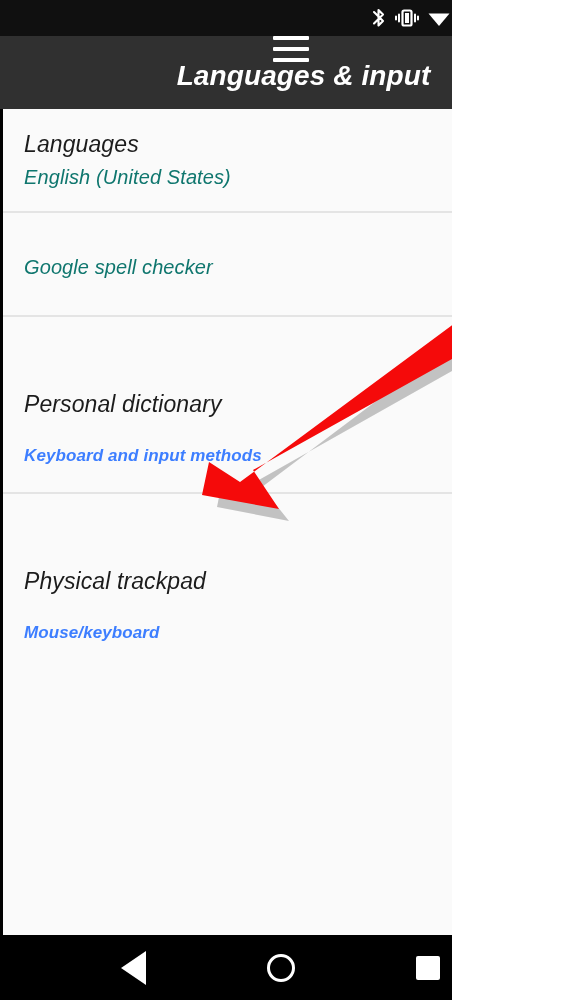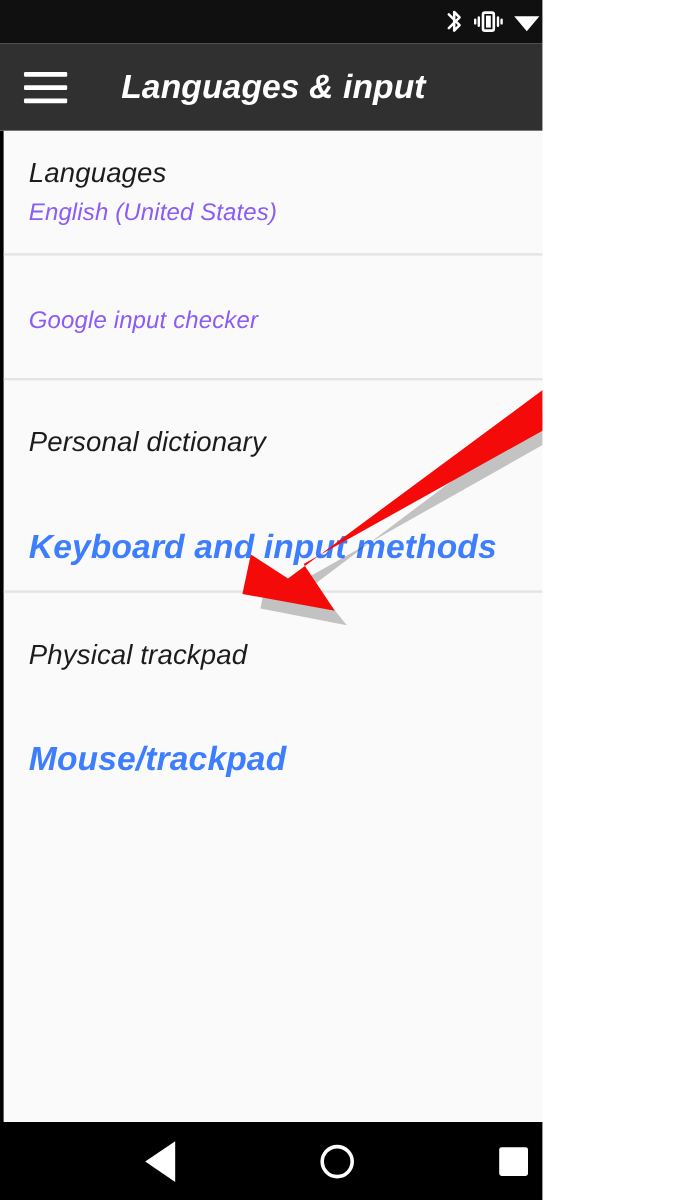--- a/index.html
+++ b/index.html
@@ -51,20 +51,21 @@
   
   .app-bar {
     position: absolute;
     top: 36px; left: 0;
     width: 562px;
     height: 73px;
     background: #303030;
     display: flex;
     align-items: center;
     box-sizing: border-box;
+    flex-direction: column;
   }
   .hamburger {
     width: 36px;
     height: 26px;
     margin-left: 20px;
     margin-right: 0;
     display: flex;
     flex-direction: column;
     justify-content: space-between;
     cursor: pointer;
@@ -121,41 +122,41 @@
   .list-item {
     position: relative;
     padding: 0 0 0 21px;
     box-sizing: border-box;
     display: flex;
     flex-direction: column;
     justify-content: center;
     cursor: pointer;
   }
   .item-two-line { height: 102px; }
-  .item-one-line { height: 102px; }
+  .item-one-line { height: 102px; justify-content: flex-end; }
   .item-title {
     font-size: 23px;
     color: #1c1c1c;
     line-height: 1.25;
     letter-spacing: 0.1px;
   }
   .item-subtitle {
     font-size: 20px;
-    color: #8b5cf6;
+    color: #0f766e;
     line-height: 1.3;
     margin-top: 5px;
     letter-spacing: 0.1px;
   }
   .section-header {
     height: 73px;
     display: flex;
     align-items: center;
     padding-left: 21px;
     box-sizing: border-box;
-    font-size: 28px;
+    font-size: 17px;
     font-weight: 700;
     color: #3d7eff;
     letter-spacing: 0.1px;
   }
   .divider {
     height: 2px;
     background: #e4e4e4;
     width: 100%;
   }
 
@@ -265,42 +266,42 @@
 
   <div class="content">
 
     <div class="list-item item-two-line">
       <div class="item-title">Languages</div>
       <div class="item-subtitle">English (United States)</div>
     </div>
     <div class="divider"></div>
 
     <div class="list-item item-two-line">
-      <div class="item-subtitle">Google input checker</div>
+      <div class="item-subtitle">Google spell checker</div>
     </div>
     <div class="divider"></div>
 
     <div class="list-item item-one-line">
       <div class="item-title">Personal dictionary</div>
     </div>
 
     <div class="section-header">
       <span>Keyboard and input methods</span>
     </div>
 
     <div class="divider"></div>
 
     <div class="list-item item-one-line">
       <div class="item-title">Physical trackpad</div>
     </div>
 
 
 
     <div class="section-header">
-      <span>Mouse/trackpad</span>
+      <span>Mouse/keyboard</span>
     </div>
 
   </div>
 
   <svg class="arrow-overlay" viewBox="0 0 562 1000">
     <g opacity="0.22">
       <path d="M475 334 L468 351 L250 474 L282 514 L210 500 L216 470 L243 489 L461 325 Z" fill="#000000" transform="translate(7,7)"></path>
     </g>
     <path d="M468 325 L477 345 L253 470 L279 509 L202 495 L209 462 L240 482 L459 320 Z" fill="#f50a0a"></path>
   </svg>

